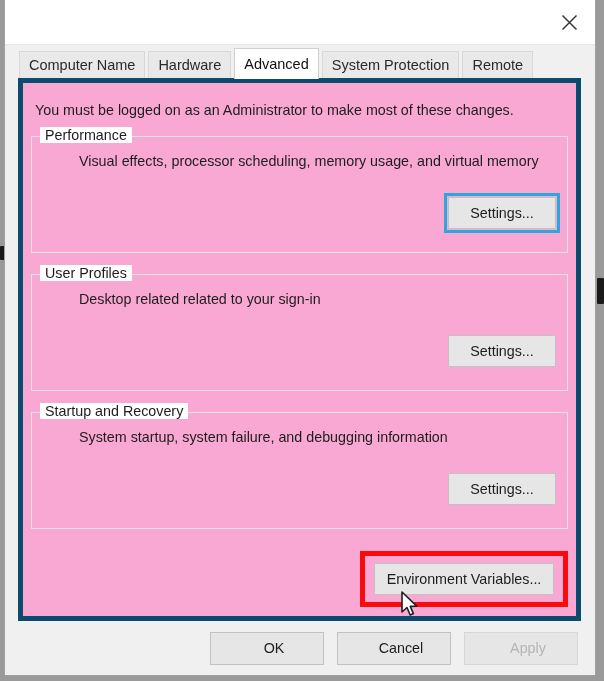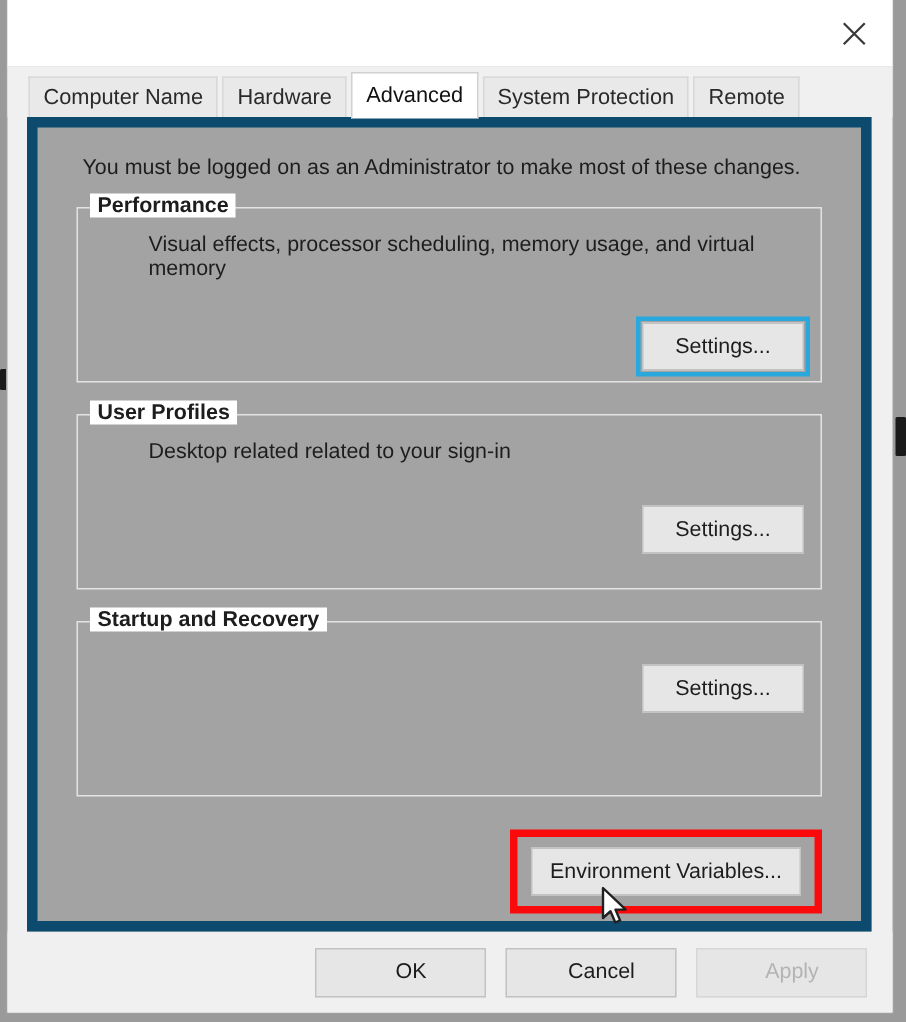--- a/index.html
+++ b/index.html
@@ -107,25 +107,25 @@
     height: 31px;
     line-height: 31px;
     margin-bottom: -1px;
     z-index: 3;
   }
 
   
   #tab-panel {
     flex: 1;
     margin: 0 14px 0 13px;
-    background: #a3a3a3;
-    border: 7px solid #0c4a6e;
-    box-sizing: border-box;
-    position: relative;
-    padding: 0 26px;
+    background: #f9a8d4;
+    border: 5px solid #0c4a6e;
+    box-sizing: border-box;
+    position: relative;
+    padding: 0 8px;
   }
 
   #admin-notice {
     margin-top: 19px;
     font-size: 14.3px;
     color: #1d1d1d;
     padding-left: 4px;
   }
 
   
@@ -138,21 +138,20 @@
   }
   .group-legend {
     position: absolute;
     top: -10px;
     left: 8px;
     background: #ffffff;
     padding: 0 5px;
     font-size: 14.3px;
     color: #1d1d1d;
     white-space: nowrap;
-    font-weight: bold;
   }
   .group-desc {
     margin-top: 16px;
     font-size: 14.3px;
     color: #1d1d1d;
     margin-left: 36px;
   }
   .group-button-row {
     display: flex;
     justify-content: flex-end;
@@ -275,20 +274,21 @@
     <div class="group-box" id="user-profiles-group">
       <div class="group-legend">User Profiles</div>
       <div class="group-desc">Desktop related related to your sign-in</div>
       <div class="group-button-row">
         <button class="btn">Settings...</button>
       </div>
     </div>
 
     <div class="group-box" id="startup-recovery-group">
       <div class="group-legend">Startup and Recovery</div>
+      <div class="group-desc">System startup, system failure, and debugging information</div>
       <div class="group-button-row">
         <button class="btn">Settings...</button>
       </div>
     </div>
 
     <div id="env-vars-row">
       <div id="env-vars-highlight">
         <button class="btn" id="env-vars-button">Environment Variables...</button>
       </div>
     </div>

